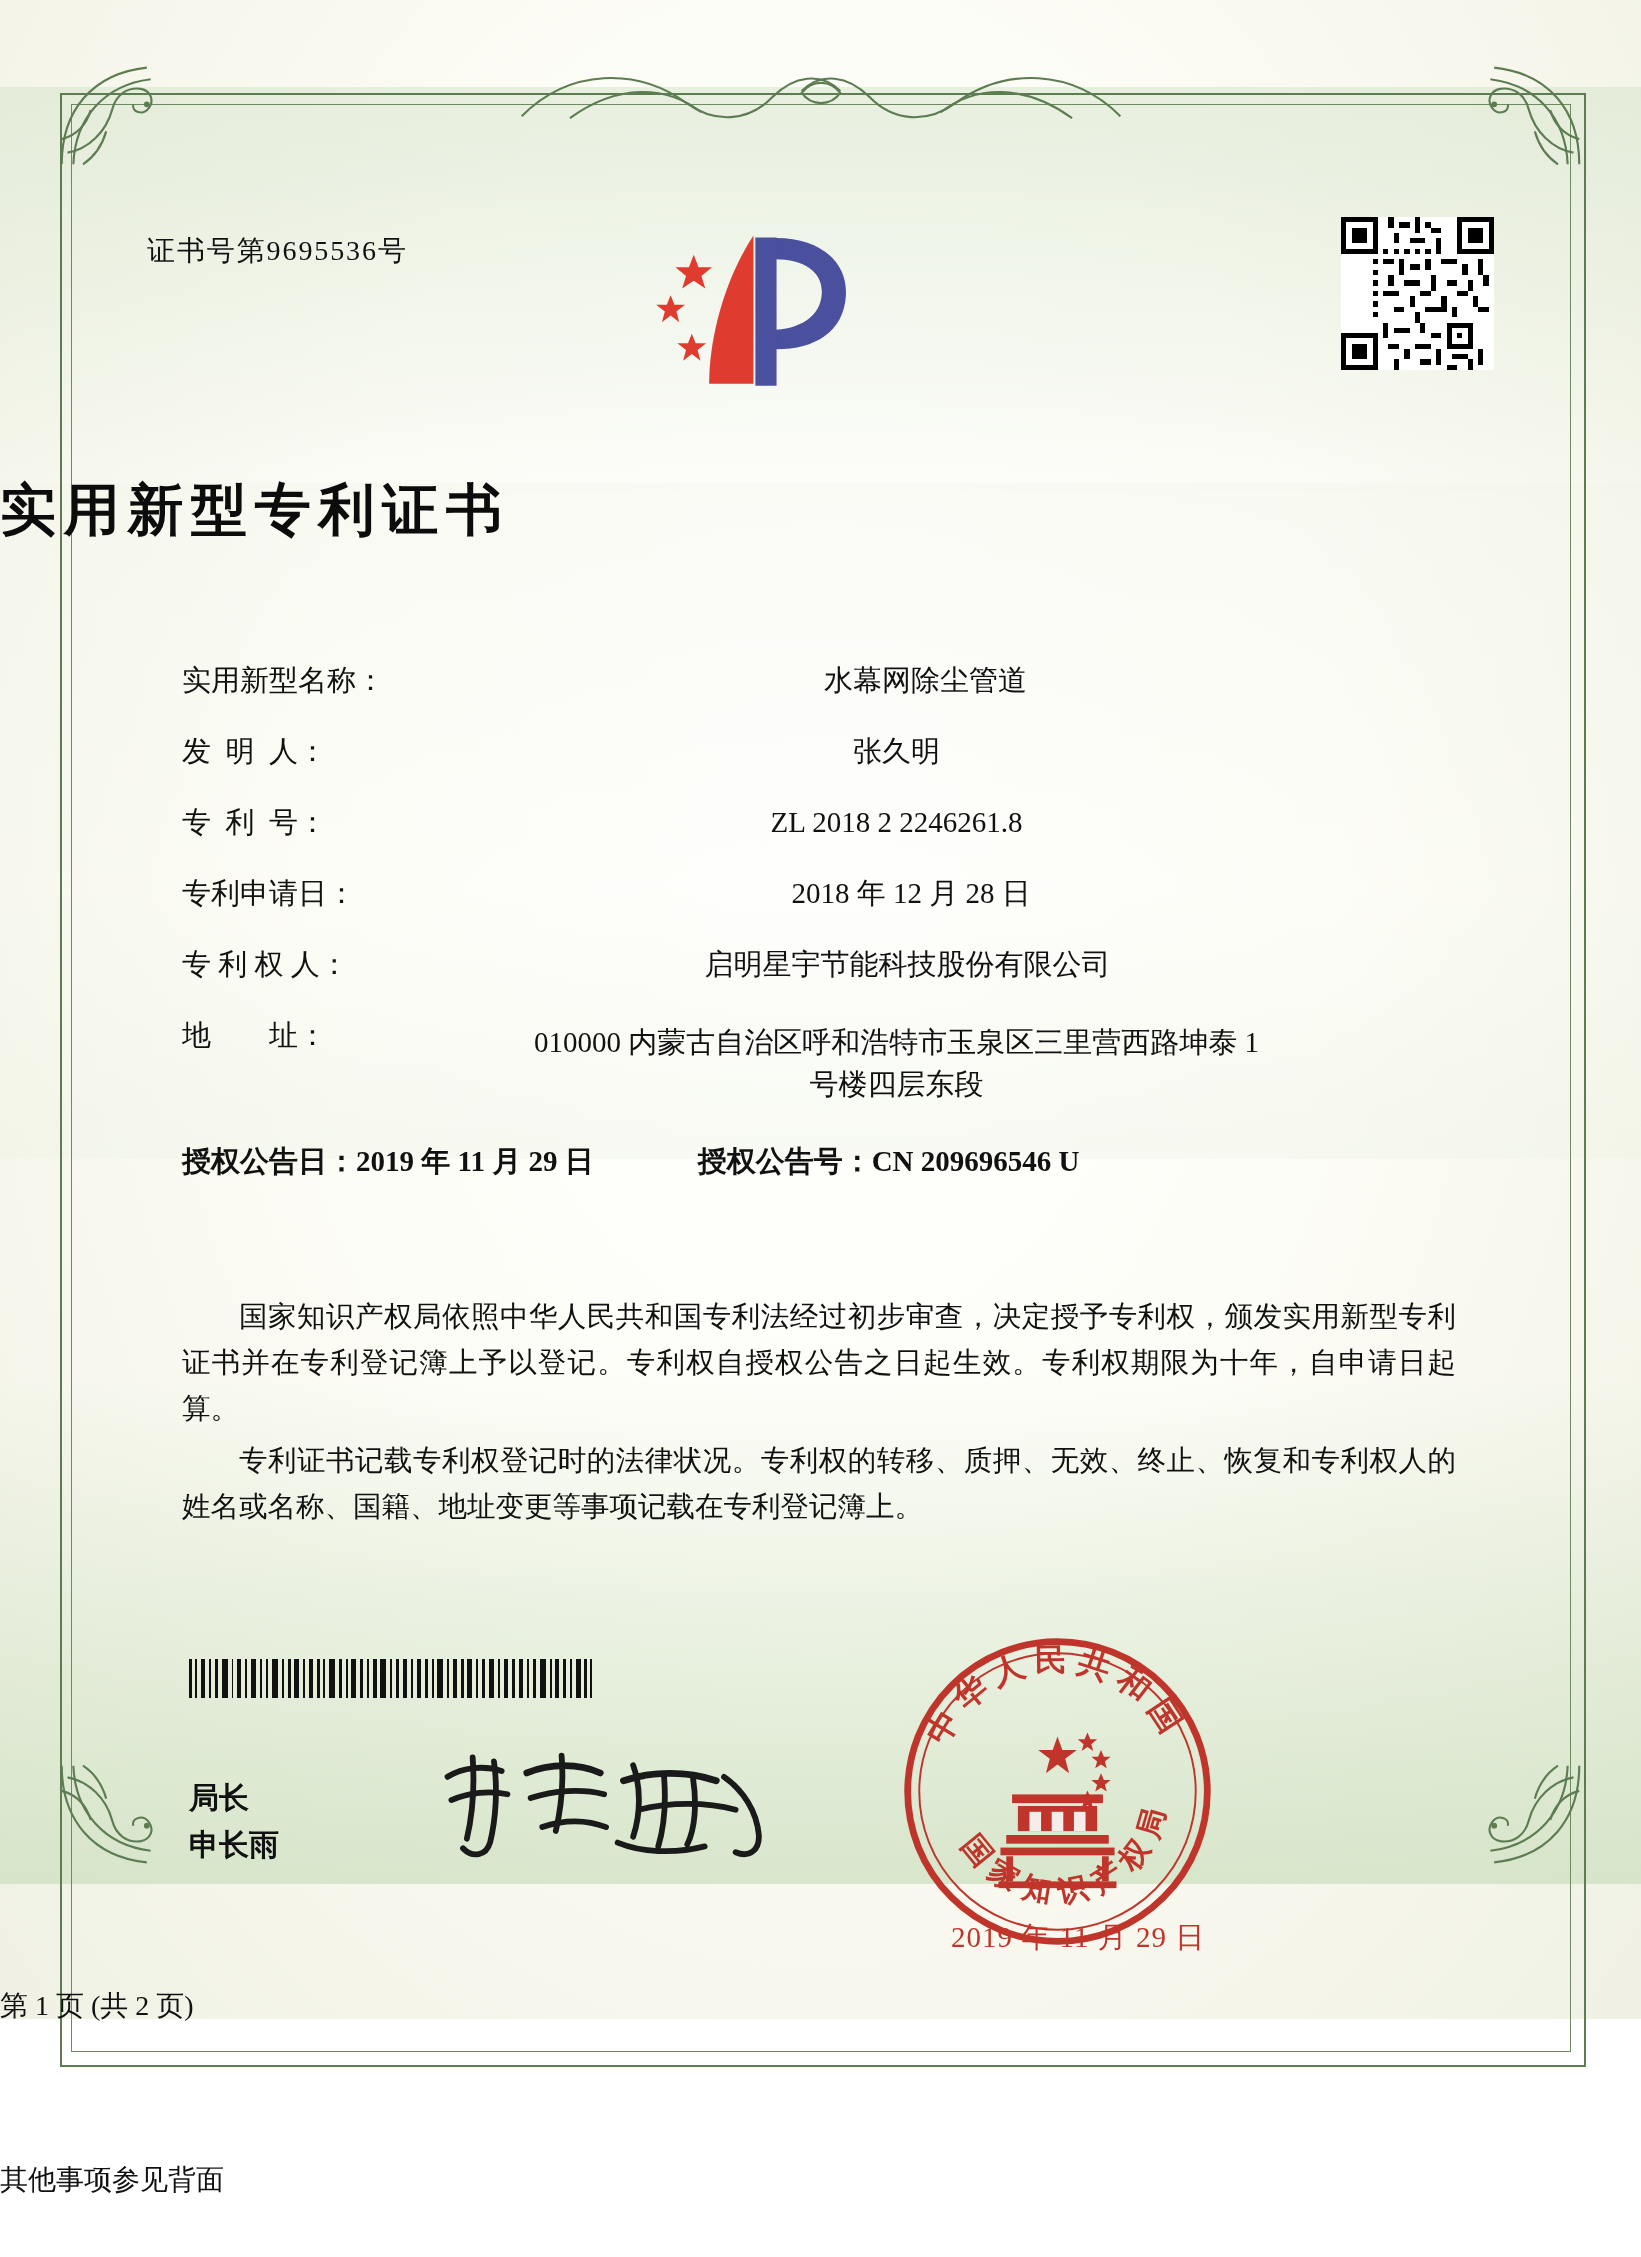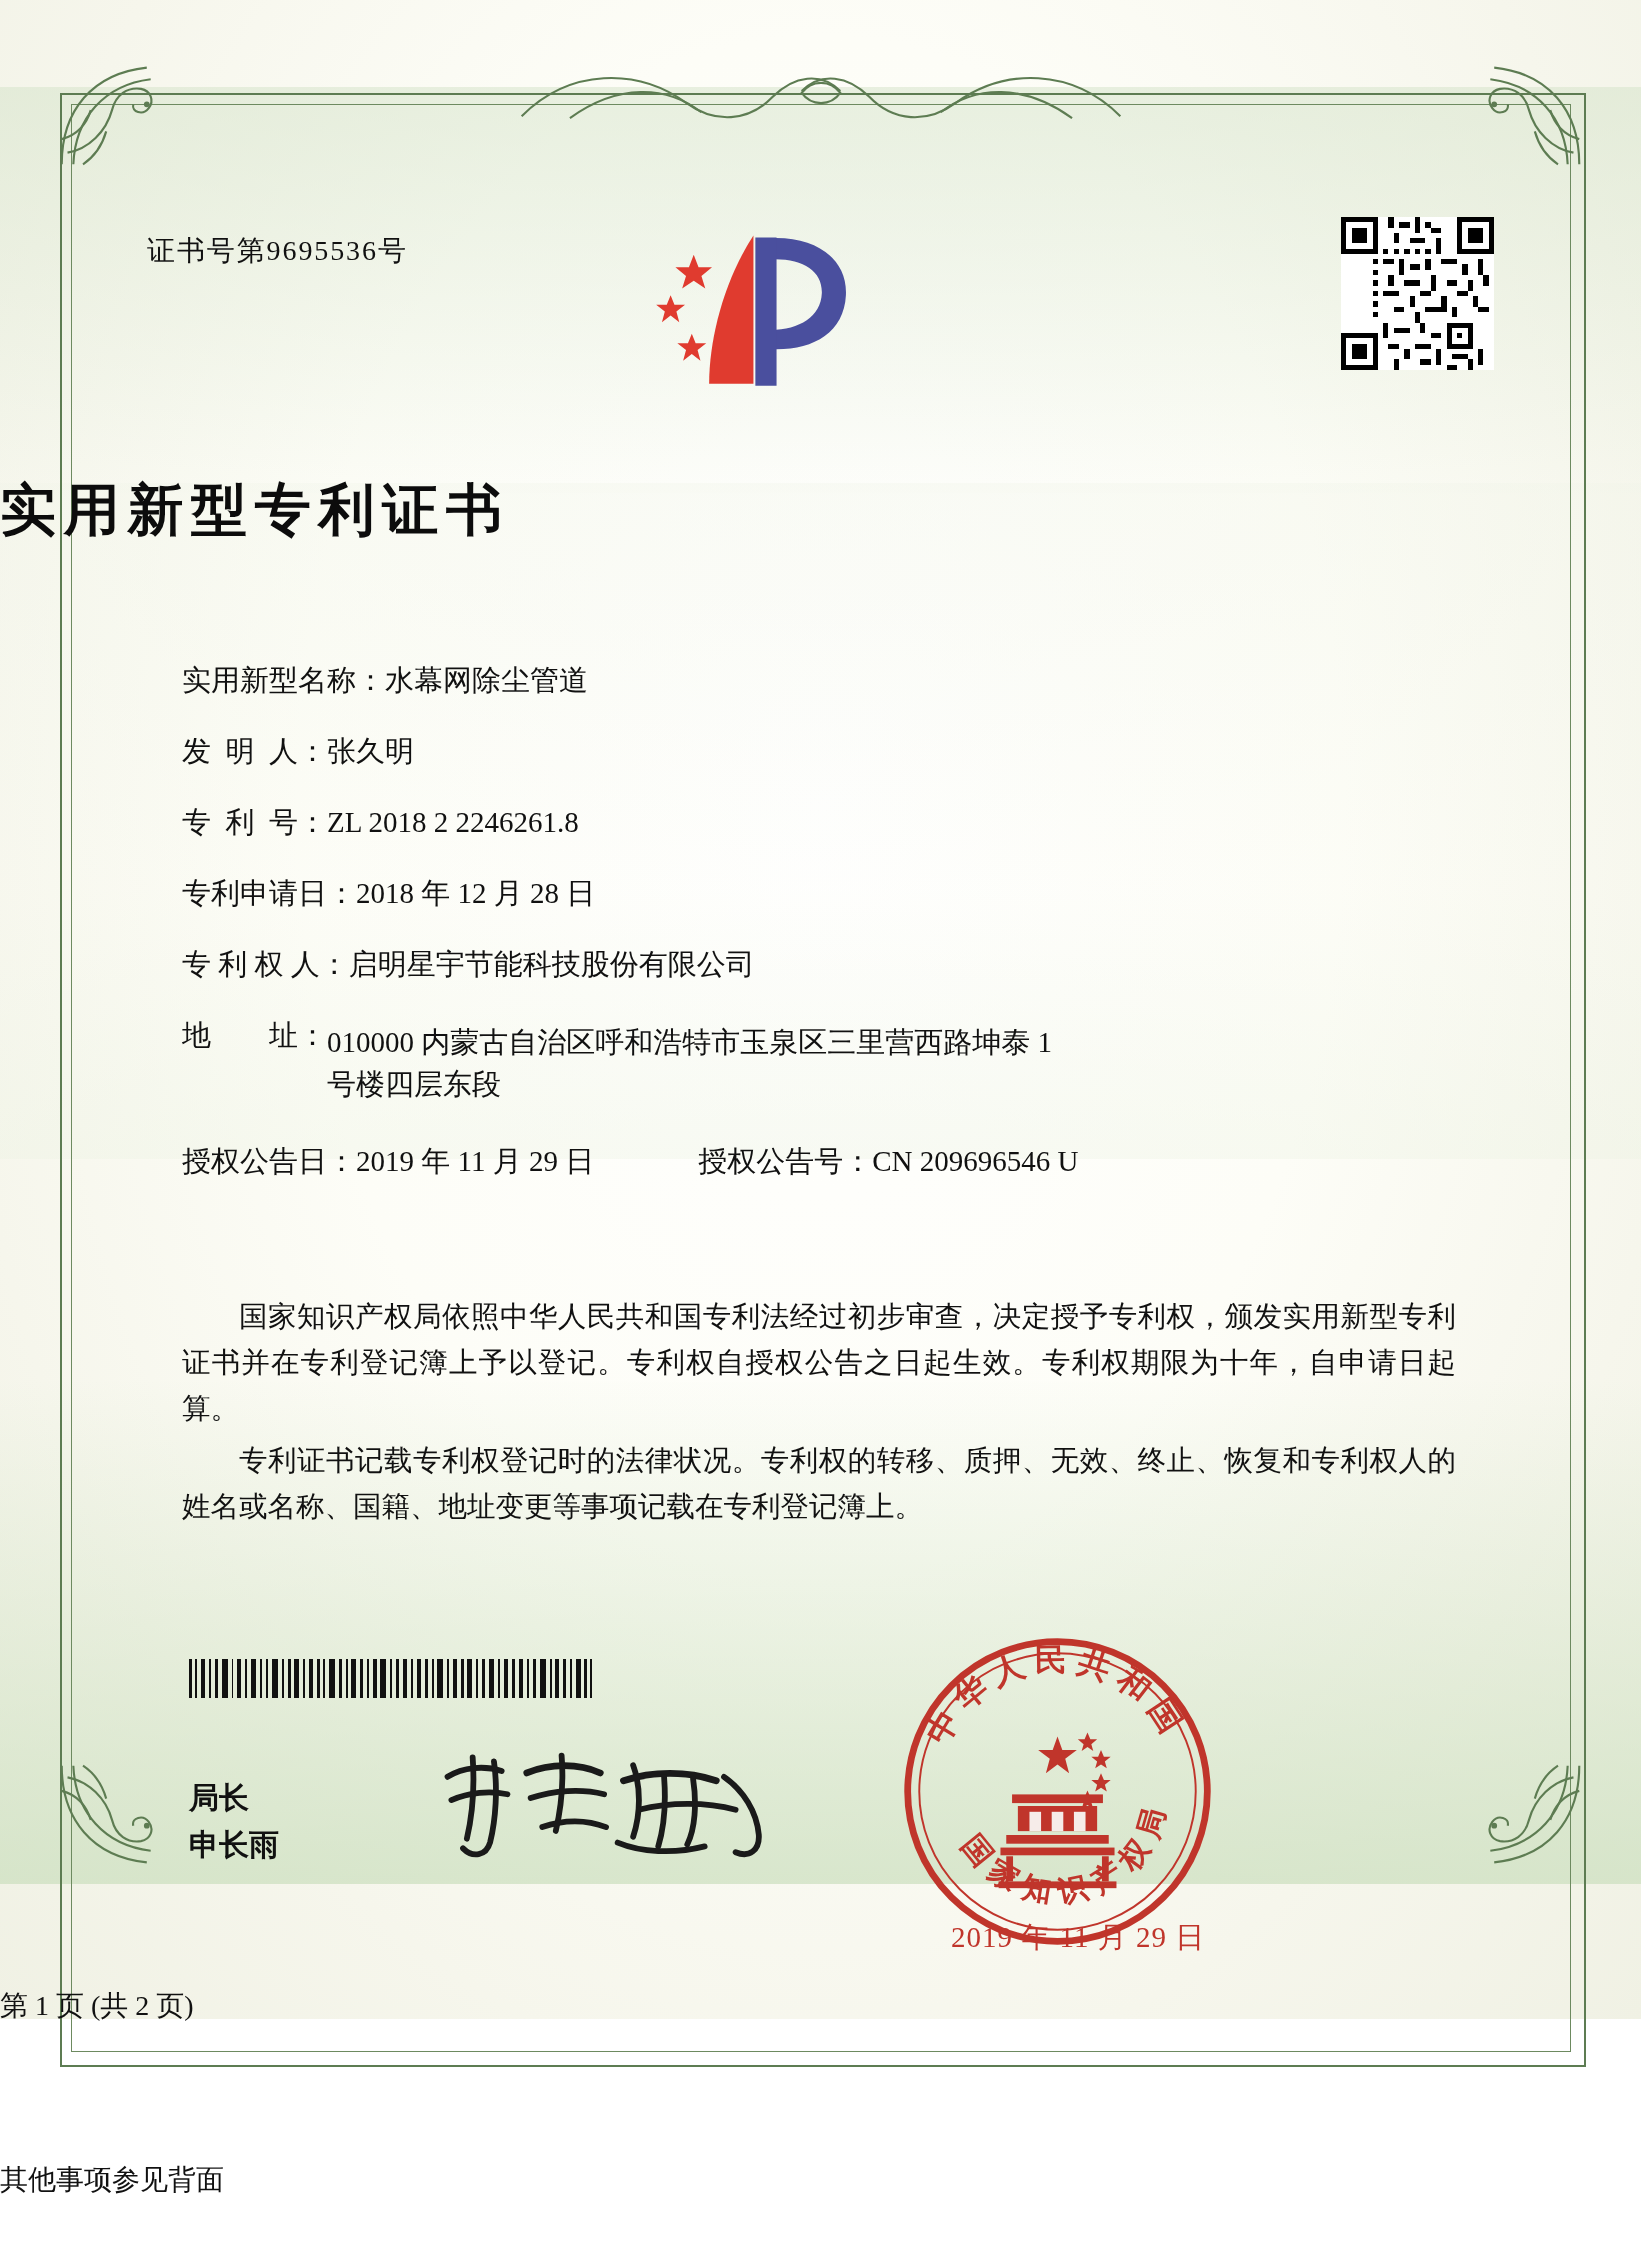--- a/index.html
+++ b/index.html
@@ -119,34 +119,36 @@
     top: 666px;
     width: 1284px;
     font-size: 29px;
     line-height: 1.0;
     color: #111;
   }
   .field-row {
     display: flex;
     align-items: flex-start;
     margin-bottom: 42px;
+    text-align: center;
   }
   .f-label {
     white-space: pre;
     flex: 0 0 auto;
   }
   .f-value {
     flex: 1 1 auto;
     white-space: pre-wrap;
   }
   .field-row.addr .f-value { line-height: 1.45; }
 
   .pub-row {
     display: flex;
     align-items: flex-start;
+    font-weight: bold;
   }
   .pub-row .grp { white-space: pre; }
   .pub-row .grp2 { margin-left: 104px; white-space: pre; }
 
   
   .body-text {
     position: absolute;
     left: 182px;
     top: 1294px;
     width: 1274px;

